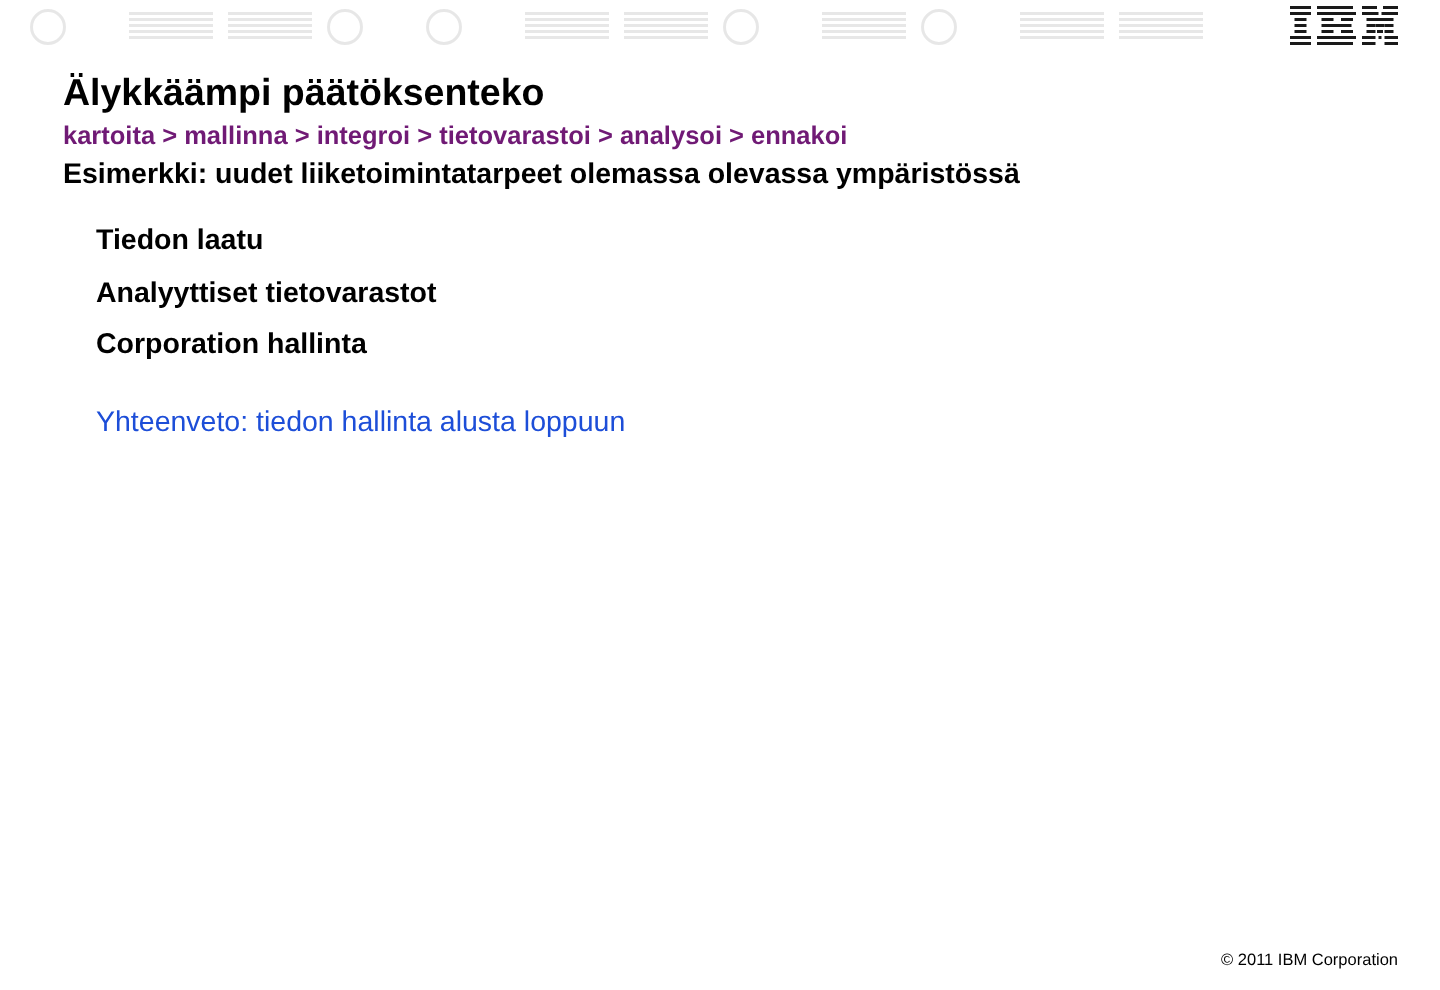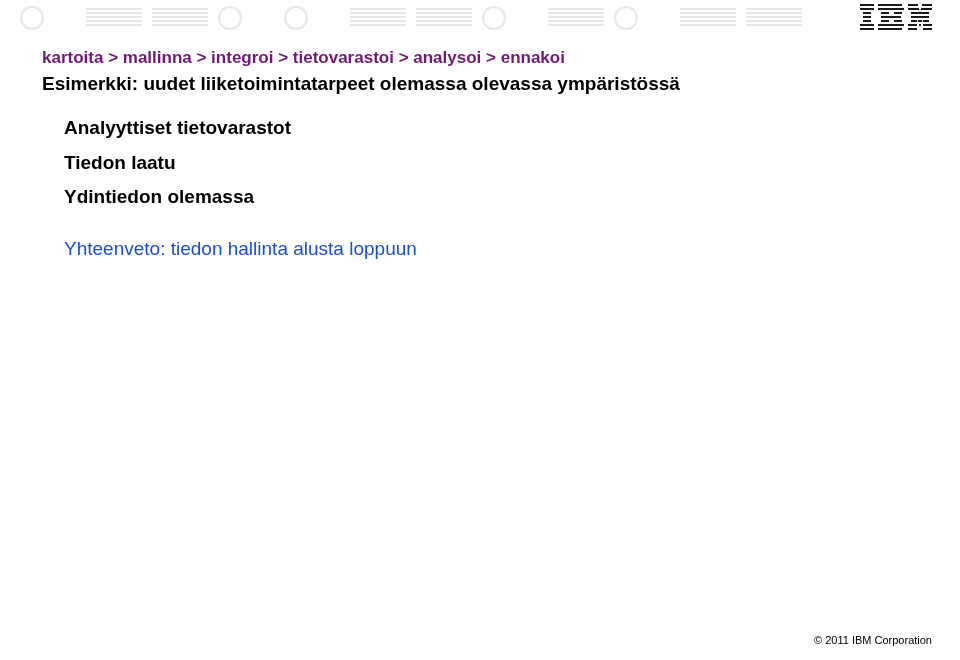--- a/index.html
+++ b/index.html
@@ -187,29 +187,30 @@
         <rect x="48" y="20" width="9" height="2"></rect>
           <rect x="63" y="20" width="9" height="2"></rect>
           <rect x="59" y="20" width="2" height="2"></rect>
         <rect x="48" y="24" width="9" height="2"></rect>
           <rect x="63" y="24" width="9" height="2"></rect>
       </g>
     </svg>
   </div>
 
   <div class="content">
+    <h1 class="title">Älykkäämpi päätöksenteko</h1>
     <div class="subtitle">kartoita &gt; mallinna &gt; integroi &gt; tietovarastoi &gt; analysoi &gt; ennakoi</div>
 
     <div class="body-text">
       <div class="row">Esimerkki: uudet liiketoimintatarpeet olemassa olevassa ympäristössä</div>
 
       <div class="indent">
+        <div class="row">Tiedon laatu</div>
         <div class="row">Analyyttiset tietovarastot</div>
-        <div class="row">Tiedon laatu</div>
-        <div class="row">Ydintiedon olemassa</div>
+        <div class="row">Corporation hallinta</div>
       </div>
 
       <div class="highlight">
         <div class="highlight-bar"></div>
         <span class="highlight-text">Yhteenveto: tiedon hallinta alusta loppuun</span>
       </div>
     </div>
   </div>
 
   <div class="footer">© 2011 IBM Corporation</div>

